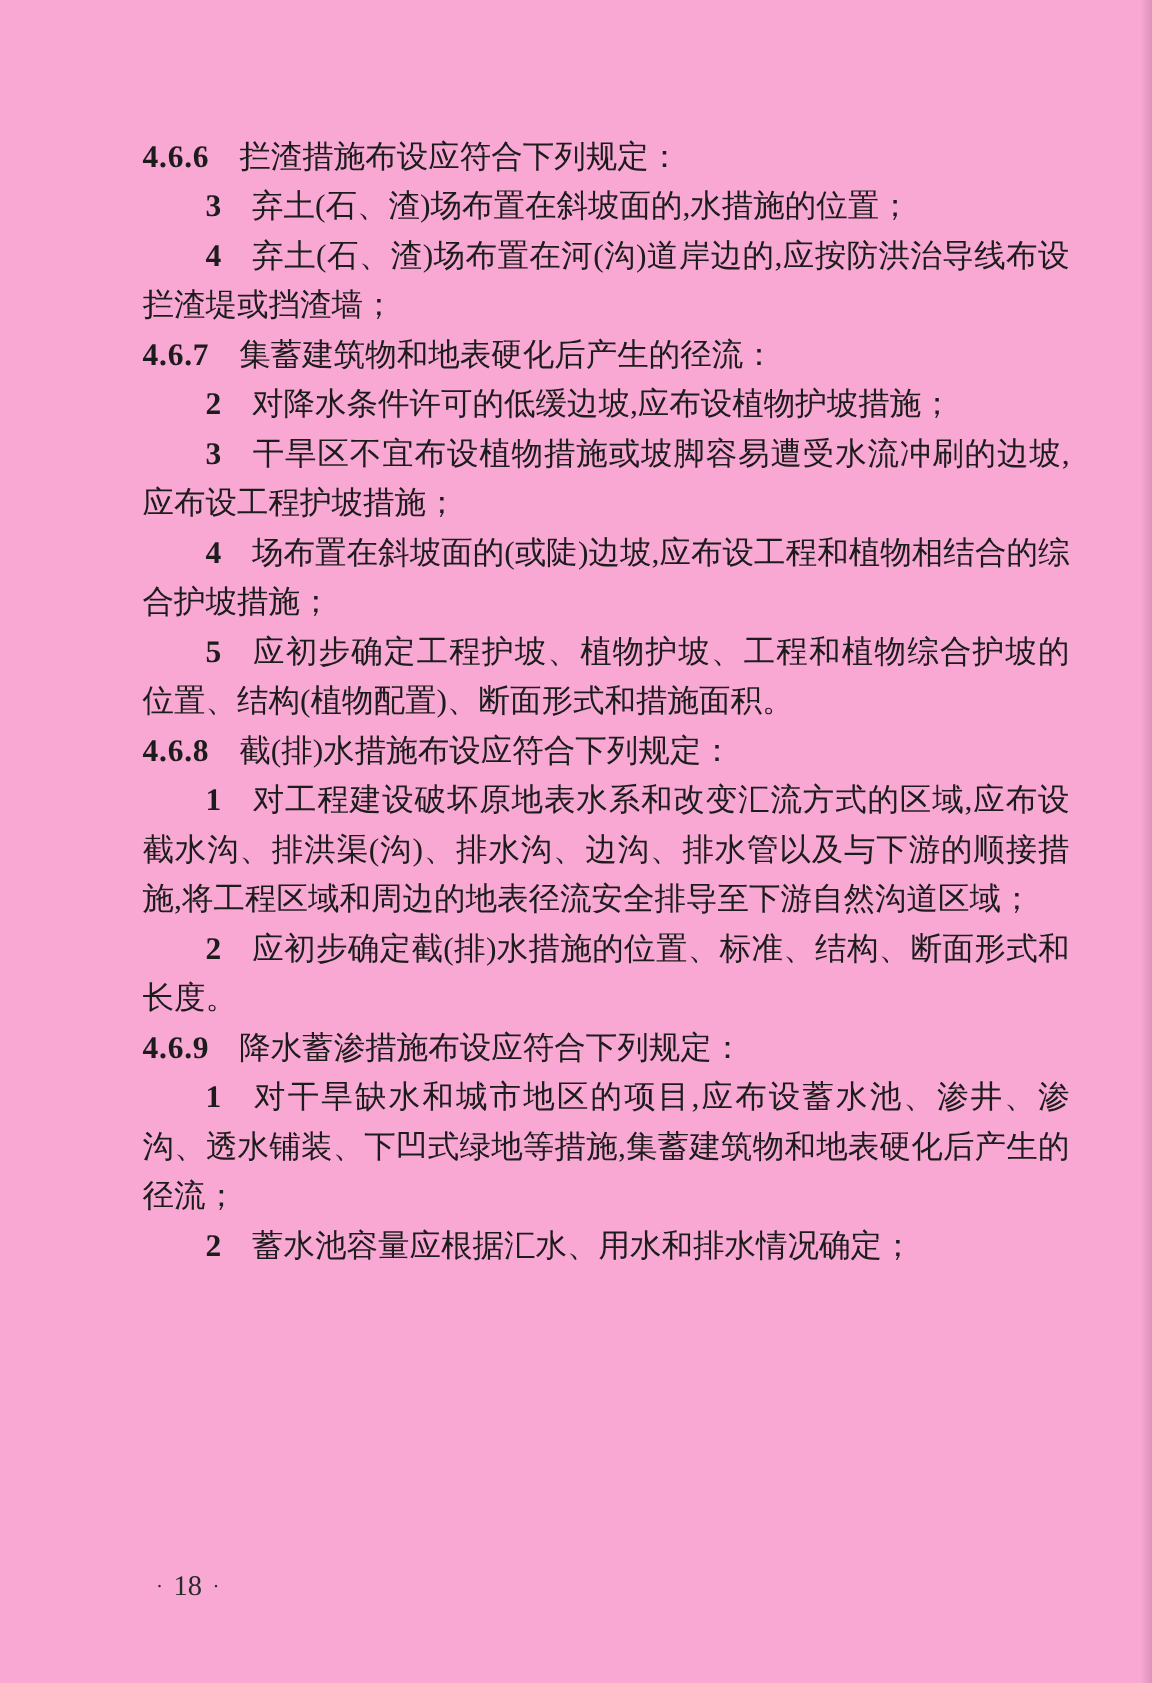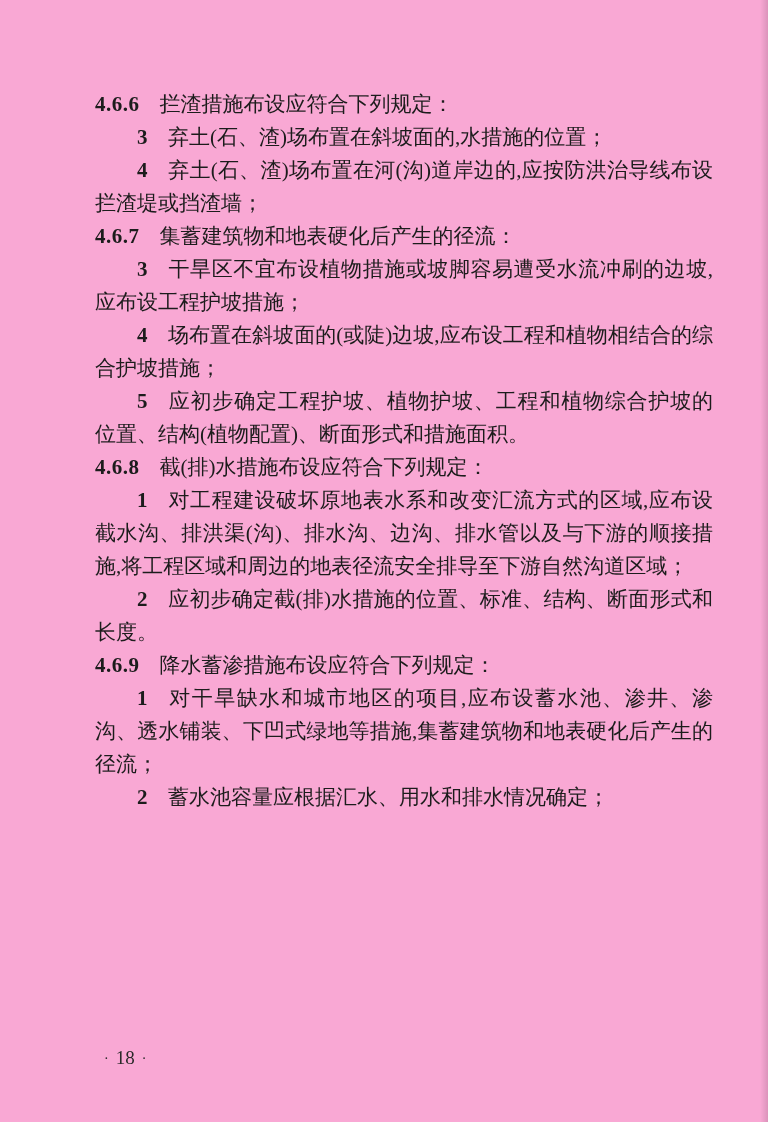--- a/index.html
+++ b/index.html
@@ -66,20 +66,21 @@
 </head>
 <body>
 
 <div class="page">
 
   <main class="textblock" id="textblock">
       <p class="clause"><span class="num">4.6.6</span><span>拦渣措施布设应符合下列规定：</span></p>
       <p class="item"><span class="num">3</span><span>弃土(石、渣)场布置在斜坡面的,水措施的位置；</span></p>
       <p class="item"><span class="num">4</span><span>弃土(石、渣)场布置在河(沟)道岸边的,应按防洪治导线布设拦渣堤或挡渣墙；</span></p>
       <p class="clause"><span class="num">4.6.7</span><span>集蓄建筑物和地表硬化后产生的径流：</span></p>
+      <p class="item"><span class="num">2</span><span>对降水条件许可的低缓边坡,应布设植物护坡措施；</span></p>
       <p class="item"><span class="num">3</span><span>干旱区不宜布设植物措施或坡脚容易遭受水流冲刷的边坡,应布设工程护坡措施；</span></p>
       <p class="item"><span class="num">4</span><span>场布置在斜坡面的(或陡)边坡,应布设工程和植物相结合的综合护坡措施；</span></p>
       <p class="item"><span class="num">5</span><span>应初步确定工程护坡、植物护坡、工程和植物综合护坡的位置、结构(植物配置)、断面形式和措施面积。</span></p>
       <p class="clause"><span class="num">4.6.8</span><span>截(排)水措施布设应符合下列规定：</span></p>
       <p class="item"><span class="num">1</span><span>对工程建设破坏原地表水系和改变汇流方式的区域,应布设截水沟、排洪渠(沟)、排水沟、边沟、排水管以及与下游的顺接措施,将工程区域和周边的地表径流安全排导至下游自然沟道区域；</span></p>
       <p class="item"><span class="num">2</span><span>应初步确定截(排)水措施的位置、标准、结构、断面形式和长度。</span></p>
       <p class="clause"><span class="num">4.6.9</span><span>降水蓄渗措施布设应符合下列规定：</span></p>
       <p class="item"><span class="num">1</span><span>对干旱缺水和城市地区的项目,应布设蓄水池、渗井、渗沟、透水铺装、下凹式绿地等措施,集蓄建筑物和地表硬化后产生的径流；</span></p>
       <p class="item"><span class="num">2</span><span>蓄水池容量应根据汇水、用水和排水情况确定；</span></p>
     </main>

